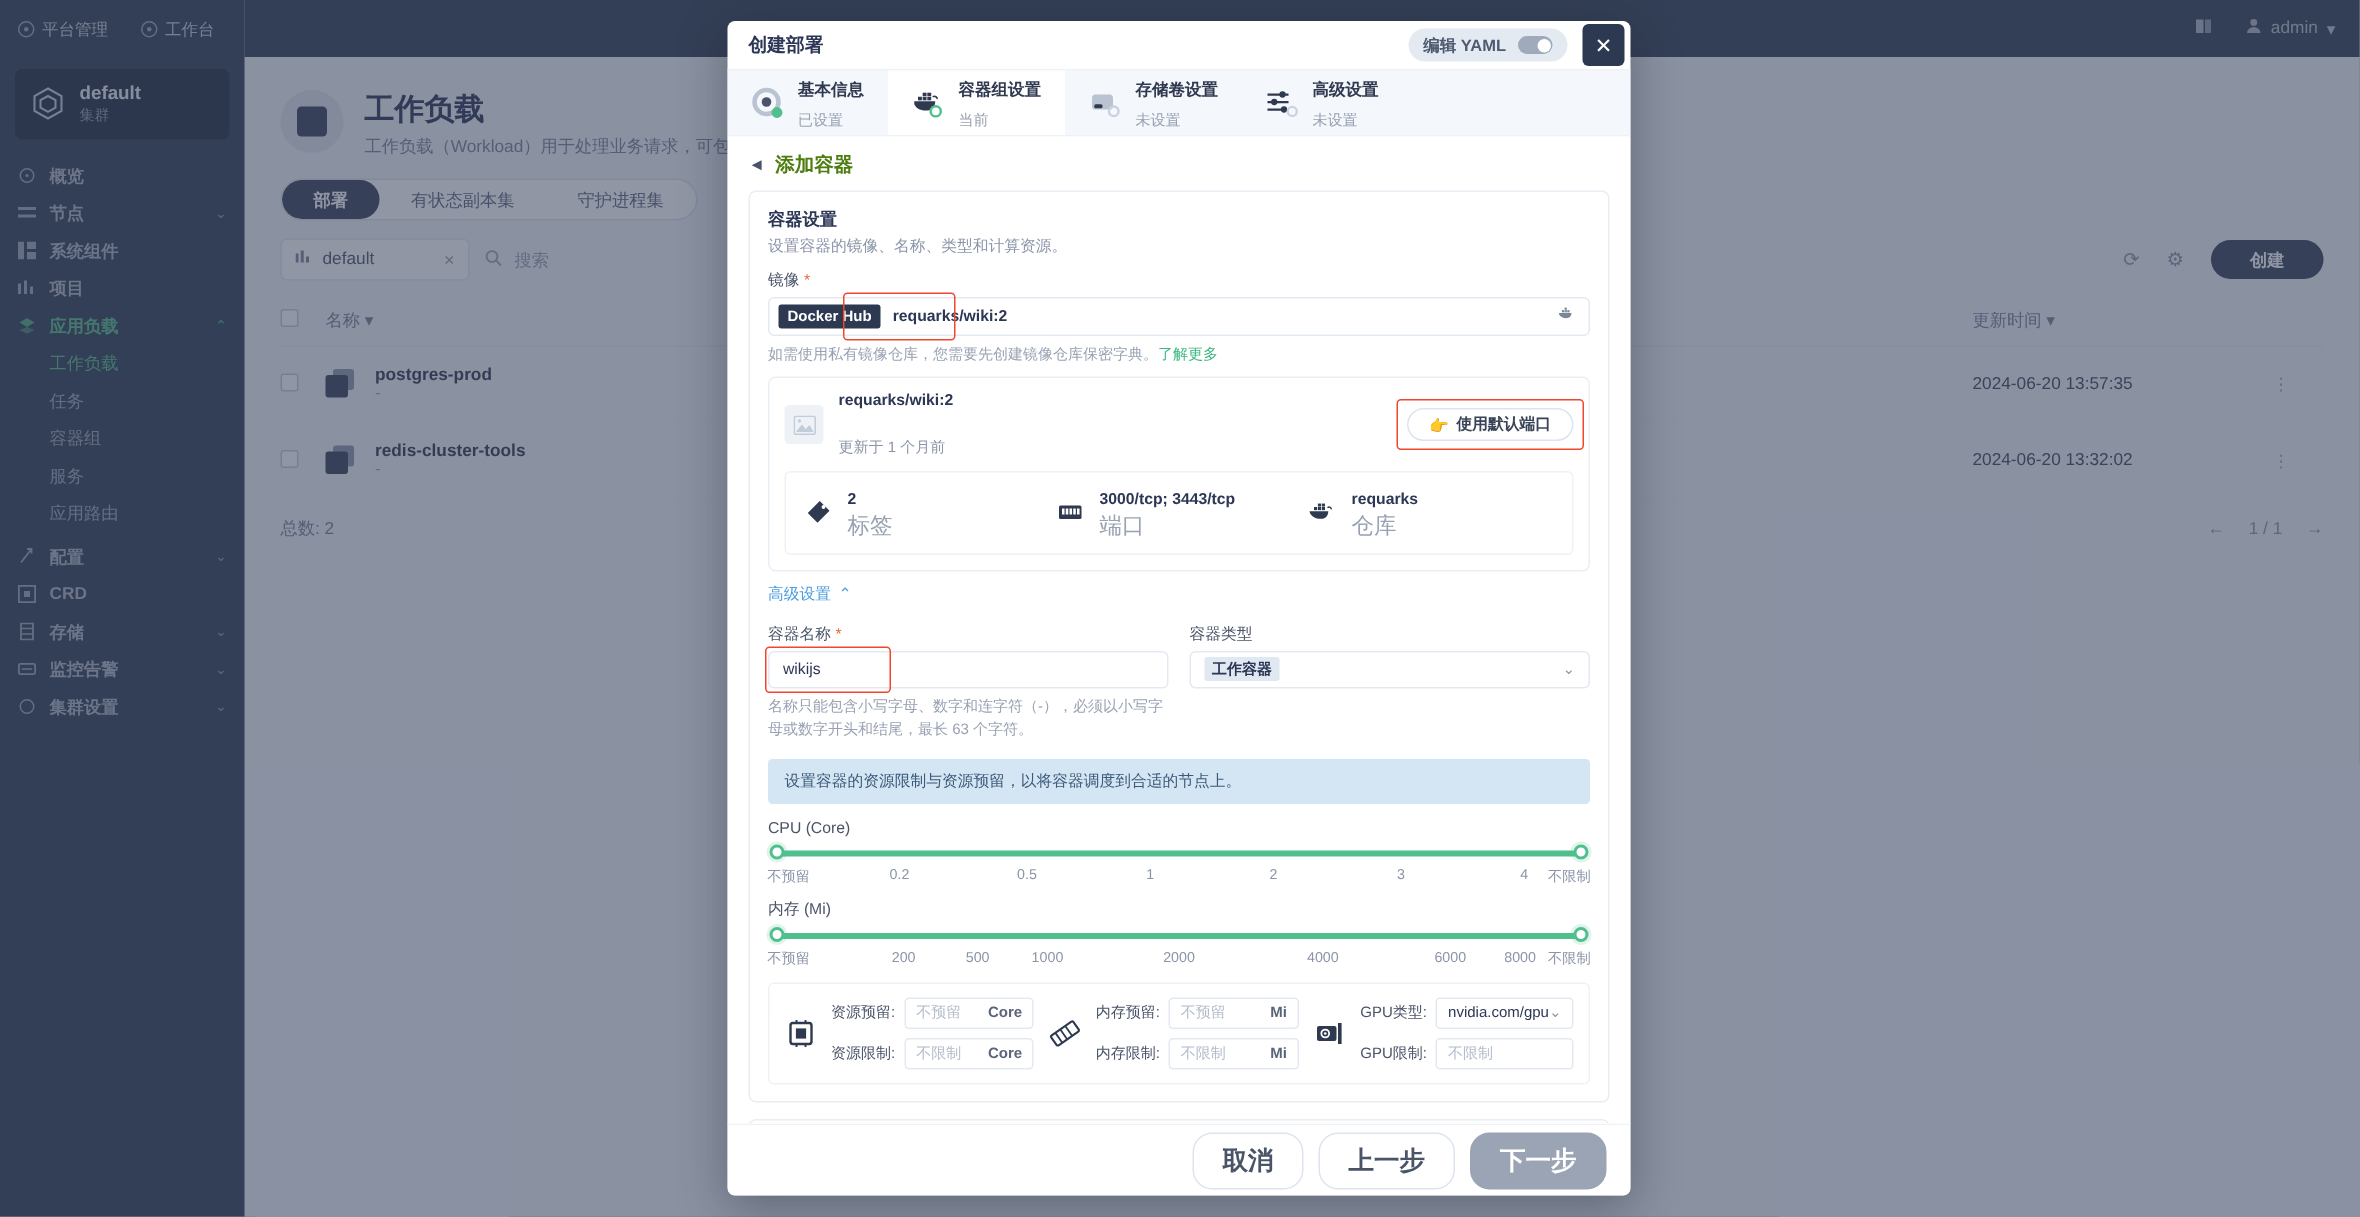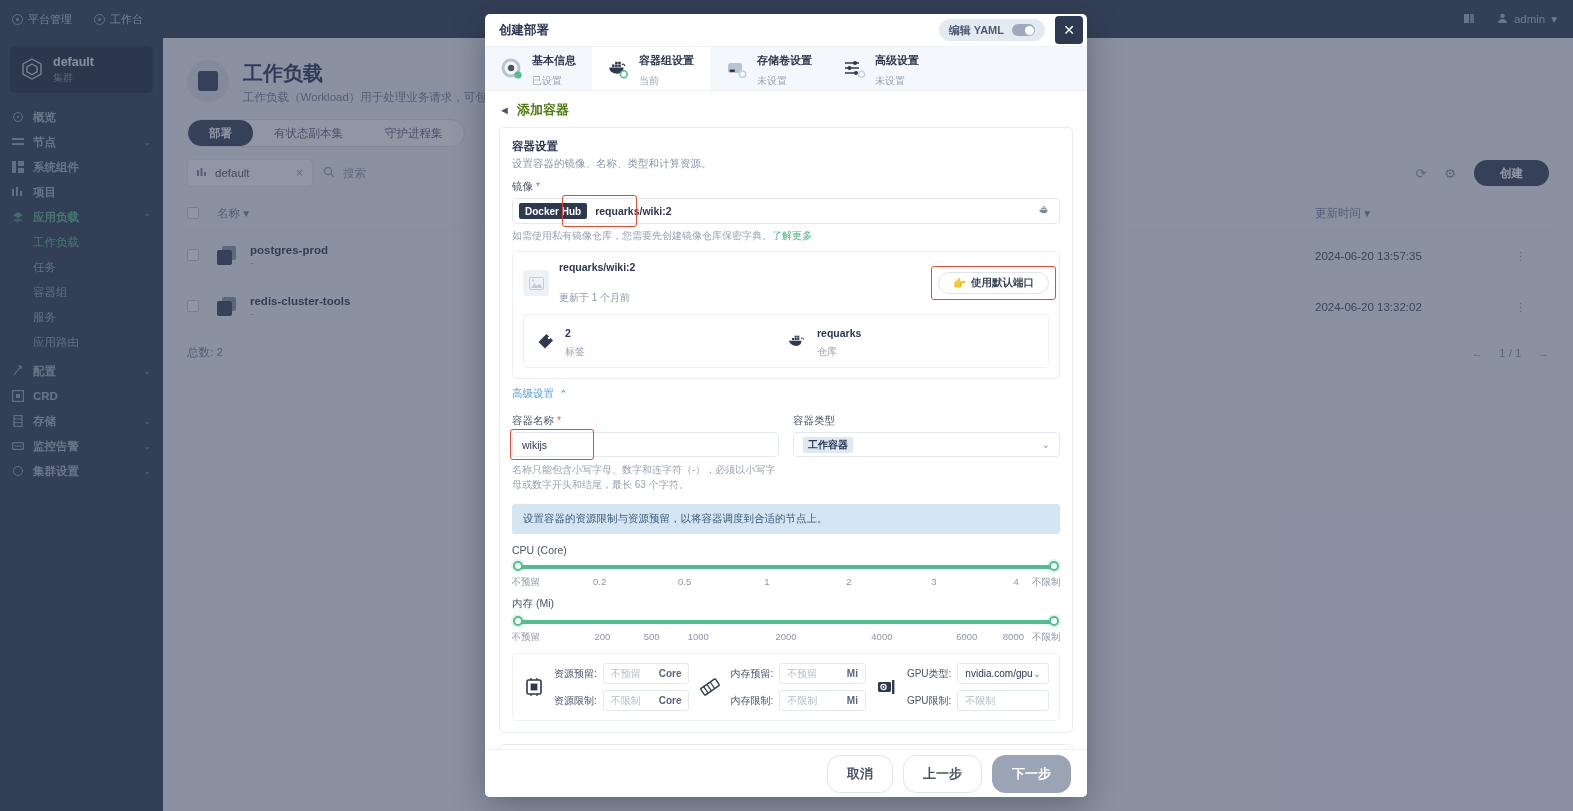--- a/index.html
+++ b/index.html
@@ -212,21 +212,21 @@
     margin-left: auto; border: 1px solid #dde4ee; border-radius: 14px;
     height: 22px; padding: 0 14px; background: #fff; font-size: 10.5px;
     color: #3a4458; display: flex; align-items: center; gap: 5px; font-weight: bold;
   }
   .img-meta {
     display: flex; margin: 0 10px 10px 10px; border: 1px solid #eef2f7;
     border-radius: 4px; padding: 8px 10px;
   }
   .meta-cell { display: flex; align-items: center; gap: 9px; flex: 1; }
   .meta-v { font-size: 10.5px; font-weight: bold; color: #2c3655; line-height: 1.3; }
-  .meta-k { font-size: 10px; color: #98a2b3; line-height: 1.3; }
+  .meta-k { font-size: 15px; color: #98a2b3; line-height: 1.3; }
   .adv-link { font-size: 10.5px; color: #4a9de0; margin: 8px 0 4px 0; display: flex; align-items: center; gap: 5px; }
   .two-col { display: flex; gap: 14px; }
   .col { flex: 1; min-width: 0; }
   .inp {
     height: 25px; border: 1px solid #e3e9f1; border-radius: 4px;
     background: #fff; display: flex; align-items: center; padding: 0 9px;
     font-size: 10.5px; color: #2c3655; position: relative;
   }
   .inp.sel { justify-content: space-between; }
   .type-pill { background: #e0e8f2; border-radius: 2px; padding: 1px 5px; font-weight: bold; font-size: 10px; color: #2c3655; }
@@ -259,21 +259,21 @@
     display: flex; align-items: center; padding: 0 7px; font-size: 10px; color: #b3bccb;
     justify-content: space-between; background: #fff;
   }
   .res-unit { color: #5b6579; font-weight: bold; font-size: 10px; }
   .modal-foot {
     height: 48px; flex: 0 0 48px; border-top: 1px solid #eef2f7;
     display: flex; align-items: center; justify-content: flex-end;
     gap: 10px; padding: 0 16px; background: #fff;
   }
   .fbtn {
-    height: 38px; padding: 0 19px; border-radius: 13px; font-size: 13px;
+    height: 38px; padding: 0 19px; border-radius: 13px; font-size: 17px;
     display: flex; align-items: center; border: 1px solid #dde4ee;
     background: #fff; color: #4a5468; font-weight: bold;
   }
   .fbtn.primary { background: #9aa4b4; color: #fff; border-color: #9aa4b4; }
 </style>
 </head>
 <body>
 
 <div class="app">
 
@@ -678,20 +678,36 @@
                     <circle cx="12" cy="5" r="1.3" fill="#fff"></circle>
                   </svg>
               </span>
               <span>
                 <span class="meta-v">2</span><br>
                 <span class="meta-k">标签</span>
               </span>
             </div>
             <div class="meta-cell">
               <span class="res-ico">
+                <svg width="17" height="15" viewBox="0 0 17 15">
+                    <rect x="1" y="3" width="15" height="9" rx="1" fill="#2f394f"></rect>
+                    <rect x="3" y="5" width="1.7" height="4" fill="#fff"></rect>
+                    <rect x="5.5" y="5" width="1.7" height="4" fill="#fff"></rect>
+                    <rect x="8" y="5" width="1.7" height="4" fill="#fff"></rect>
+                    <rect x="10.5" y="5" width="1.7" height="4" fill="#fff"></rect>
+                    <rect x="13" y="5" width="1.7" height="4" fill="#fff"></rect>
+                  </svg>
+              </span>
+              <span>
+                <span class="meta-v">3000/tcp; 3443/tcp</span><br>
+                <span class="meta-k">端口</span>
+              </span>
+            </div>
+            <div class="meta-cell">
+              <span class="res-ico">
                 <svg width="18" height="15" viewBox="0 0 18 15">
                     <rect x="4" y="4" width="2.1" height="2.1" fill="#2f394f"></rect>
                     <rect x="6.6" y="4" width="2.1" height="2.1" fill="#2f394f"></rect>
                     <rect x="9.2" y="4" width="2.1" height="2.1" fill="#2f394f"></rect>
                     <rect x="6.6" y="1.7" width="2.1" height="2" fill="#2f394f"></rect>
                     <rect x="9.2" y="1.7" width="2.1" height="2" fill="#2f394f"></rect>
                     <path d="M1 6.8 h12.5 c0 3.3-2 5.1-5.1 5.1 -3.5 0-5.8-1.7-7-3.6 z" fill="#2f394f"></path>
                     <path d="M13 4.4 c1.6-1 2.7 .4 2.5 1.2" stroke="#2f394f" stroke-width="1" fill="none"></path>
                   </svg>
               </span>

